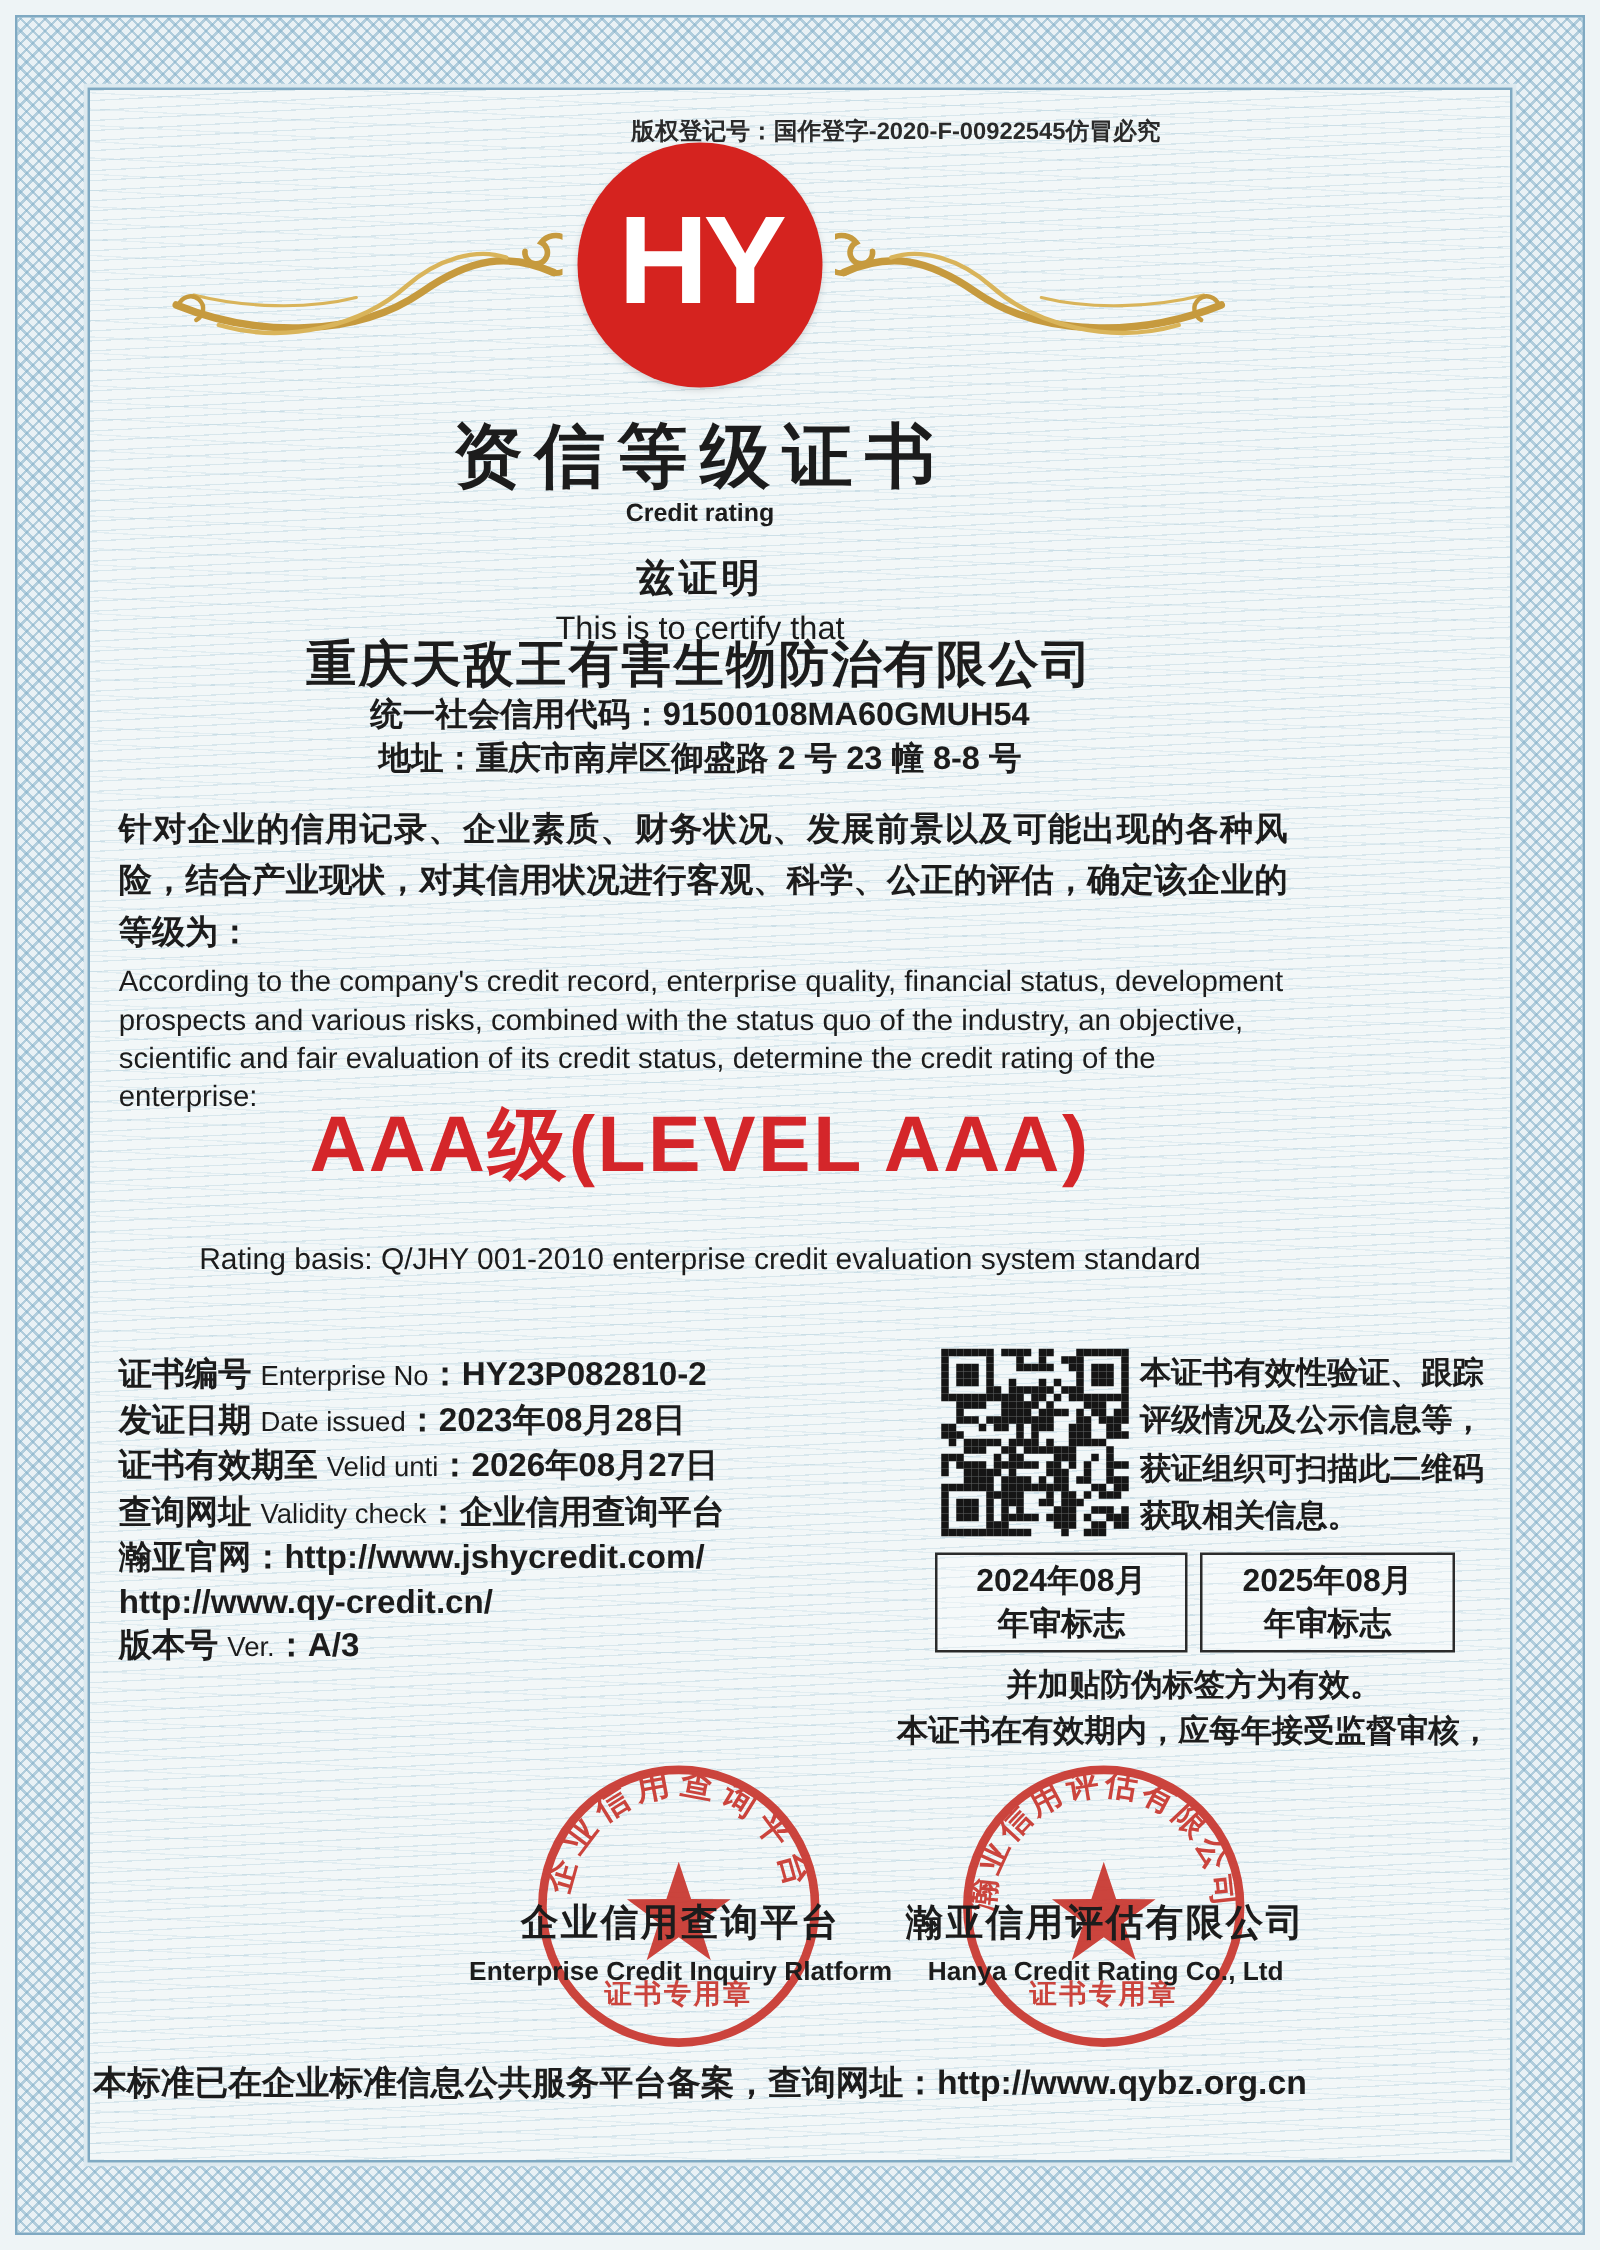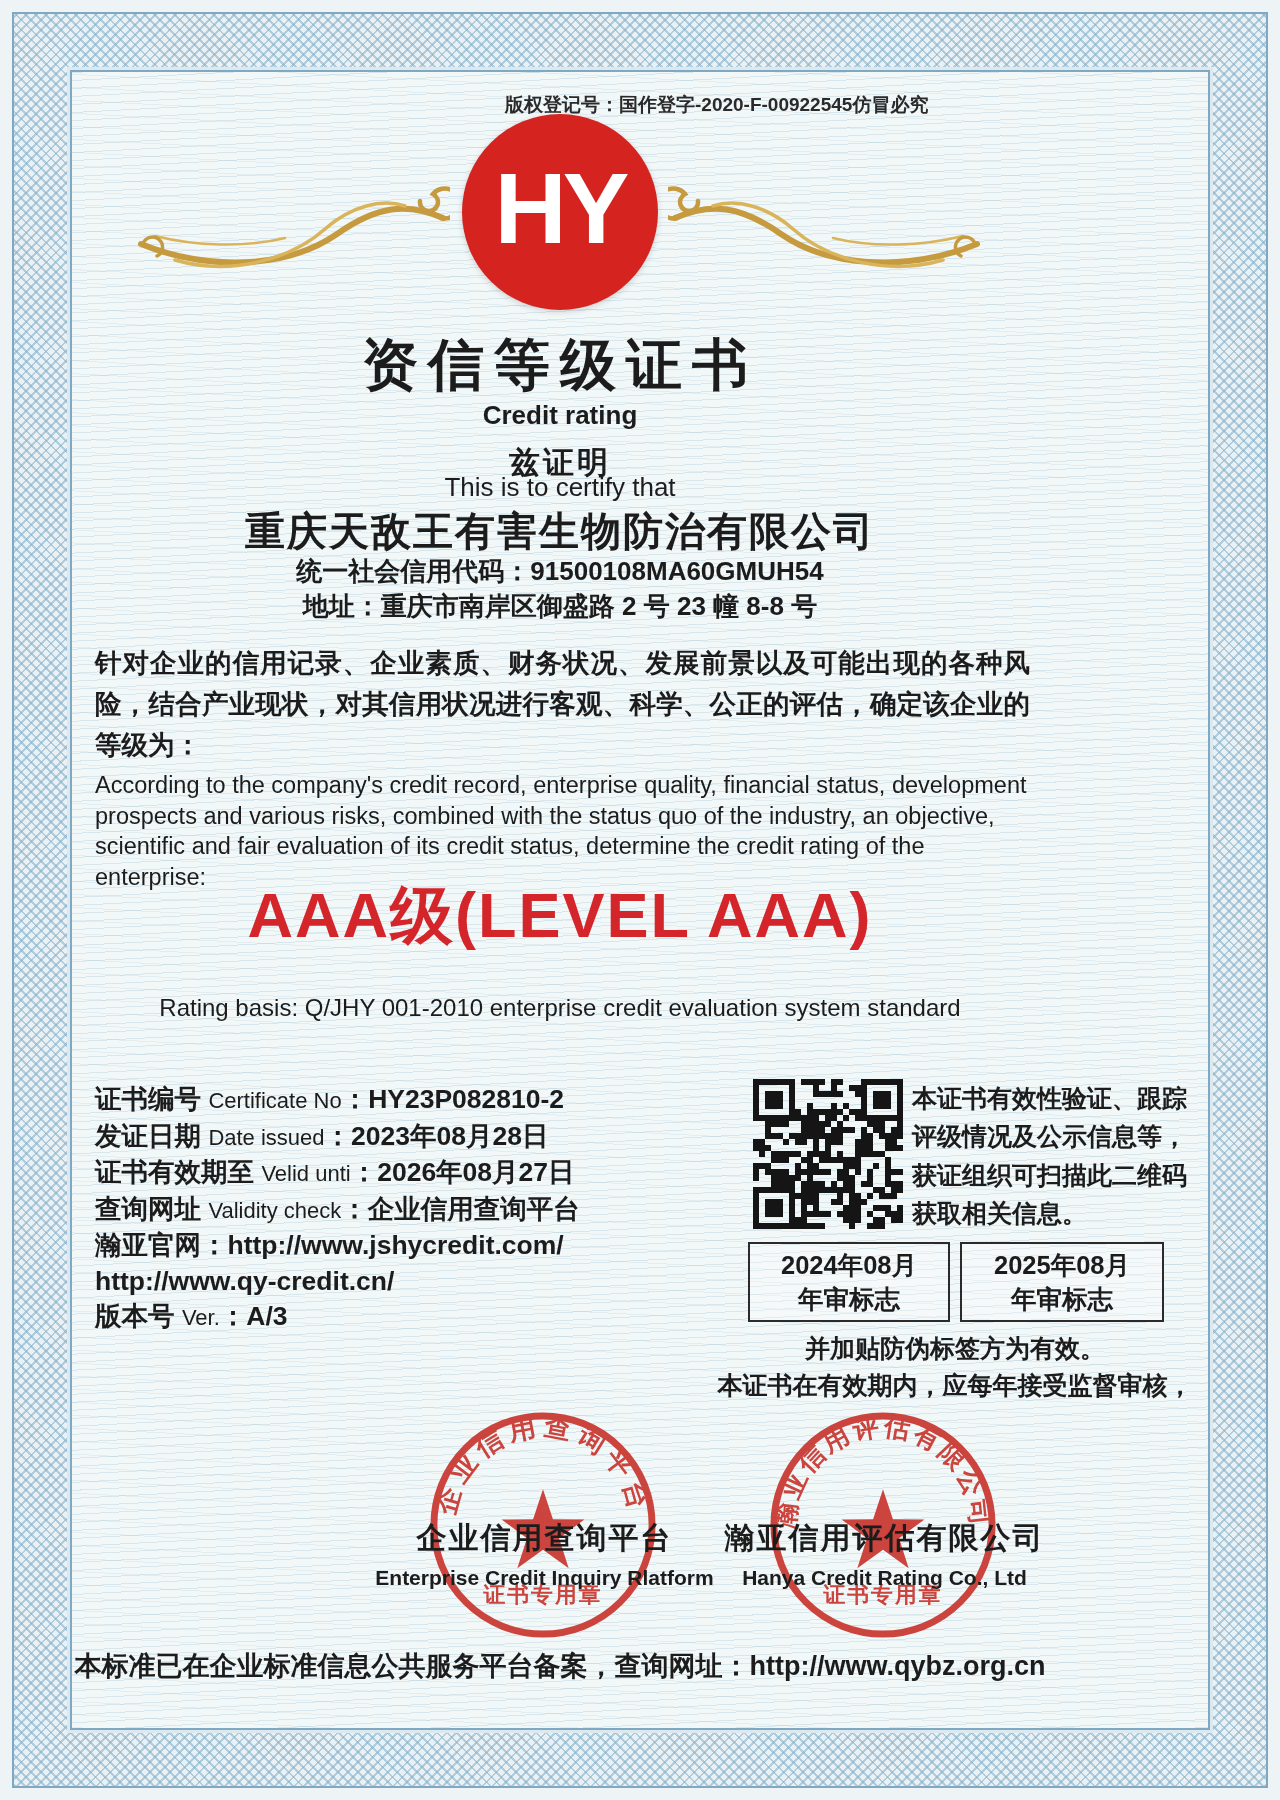--- a/index.html
+++ b/index.html
@@ -29,23 +29,23 @@
   .flourish{position:absolute;top:172px;width:315px;height:120px;}
   .flourish.right{left:668px;transform:scaleX(-1);}
   .flourish.left{left:135px;}
   .logo{
     position:absolute;left:462px;top:114px;width:196px;height:196px;border-radius:50%;
     background:#d5231f;display:flex;align-items:center;justify-content:center;
     box-shadow:0 2px 6px rgba(0,0,0,.15);
   }
   .logo span{color:#fff;font-size:100px;font-weight:bold;letter-spacing:-4px;transform:translateY(-4px);}
   .title-cn{top:328px;font-size:56px;font-weight:bold;letter-spacing:10px;}
-  .title-en{top:400px;font-size:26px;font-weight:600;}
+  .title-en{top:400px;font-size:20px;font-weight:600;}
   .certify-cn{top:442px;font-size:31px;font-weight:600;letter-spacing:3px;}
-  .certify-en{top:472px;font-size:26px;font-weight:500;}
+  .certify-en{top:487px;font-size:26px;font-weight:500;}
   .company{top:504px;font-size:40px;font-weight:bold;letter-spacing:2px;}
   .code-line{top:554px;font-size:26px;font-weight:600;}
   .addr-line{top:589px;font-size:26px;font-weight:600;}
   .para{position:absolute;left:95px;width:935px;top:643px;}
   .para .cn{font-size:26.5px;line-height:41px;font-weight:600;text-align:justify;}
   .para .en{font-size:23.5px;line-height:30.5px;font-weight:500;margin-top:4px;}
   .aaa{top:873px;font-size:63px;font-weight:bold;color:#d4262a;letter-spacing:2px;}
   .basis-cn{top:962px;font-size:24px;font-weight:600;}
   .basis-en{top:994px;font-size:24px;font-weight:500;}
   .details{position:absolute;left:95px;top:1082px;font-size:26.5px;line-height:35.5px;font-weight:600;}
@@ -121,21 +121,21 @@
       <div class="cn">针对企业的信用记录、企业素质、财务状况、发展前景以及可能出现的各种风险，结合产业现状，对其信用状况进行客观、科学、公正的评估，确定该企业的等级为：</div>
       <div class="en">According to the company's credit record, enterprise quality, financial status, development prospects and various risks, combined with the status quo of the industry, an objective, scientific and fair evaluation of its credit status, determine the credit rating of the enterprise:</div>
     </div>
 
     <div class="cblock aaa">AAA级(LEVEL AAA)</div>
     <div class="cblock basis-en">Rating basis: Q/JHY 001-2010 enterprise credit evaluation system standard</div>
 
     <div class="details">
       <div>
         <span>证书编号</span>
-        <span class="en">Certificate No</span><span>：</span><span>HY23P082810-2</span>
+        <span class="en">Enterprise No</span><span>：</span><span>HY23P082810-2</span>
       </div>
       <div>
         <span>发证日期</span>
         <span class="en">Date issued</span><span>：</span><span>2023年08月28日</span>
       </div>
       <div>
         <span>证书有效期至</span>
         <span class="en">Velid unti</span><span>：</span><span>2026年08月27日</span>
       </div>
       <div>

